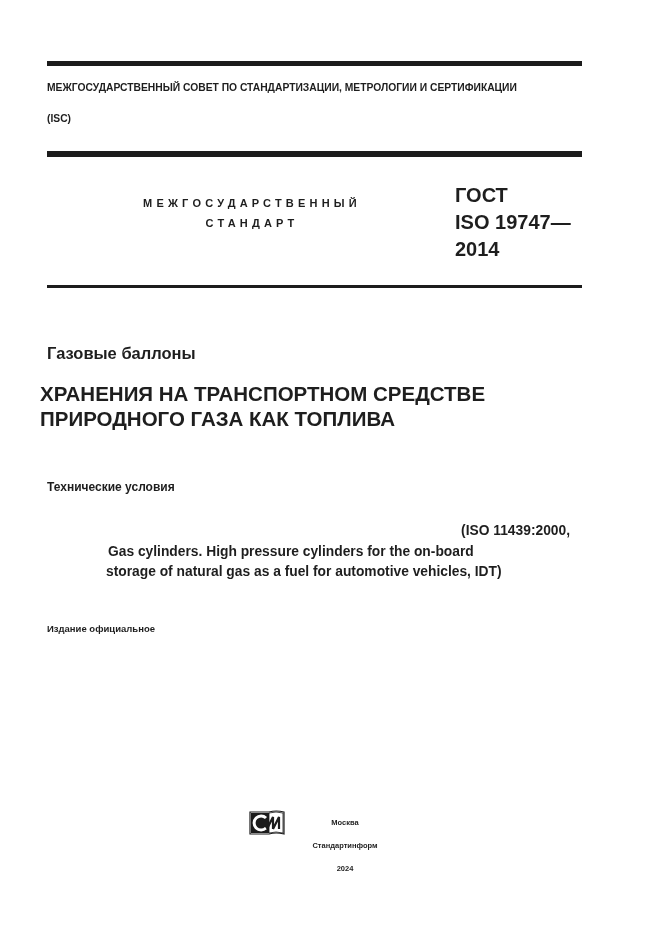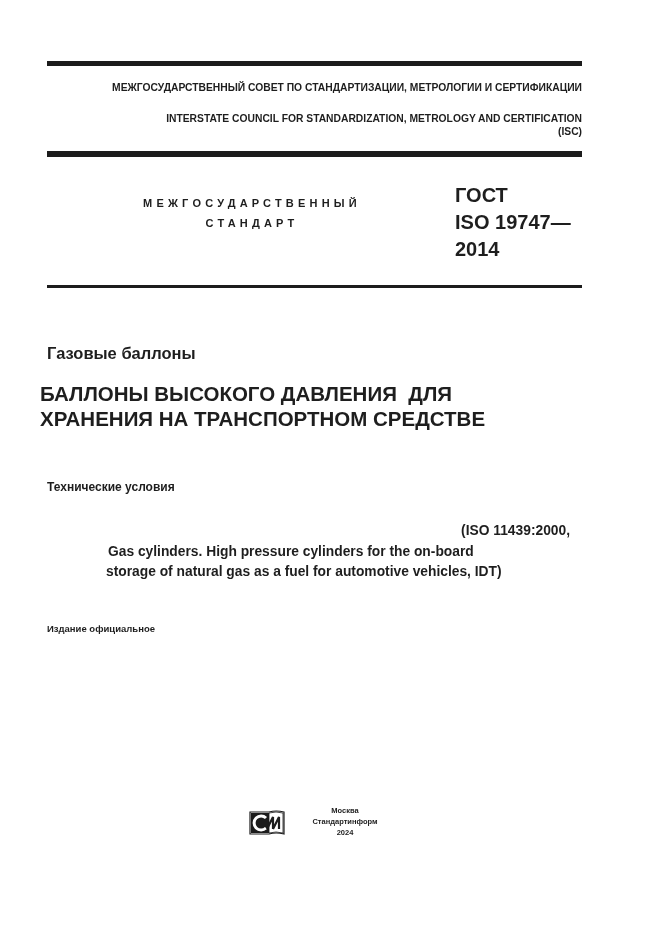--- a/index.html
+++ b/index.html
@@ -22,21 +22,21 @@
       background: #1c1c1c;
     }
     .rule-top { top: 61px; height: 5px; }
     .rule-mid { top: 151px; height: 6px; }
     .rule-bottom { top: 285px; height: 3px; }
 
     .council {
       position: absolute;
       left: 47px;
       width: 535px;
-      text-align: right;
+      text-align: left;
       font-weight: bold;
       font-size: 10.3px;
       line-height: 13px;
       color: #1e1e1e;
     }
     .council-ru { top: 81px; }
     .council-en { top: 112px; }
 
     .interstate {
       position: absolute;
@@ -119,33 +119,32 @@
       position: absolute;
       left: 305px;
       top: 805px;
       width: 80px;
       text-align: center;
       font-weight: bold;
       font-size: 7.5px;
       line-height: 11px;
       color: #1e1e1e;
     }
-    .publisher span { display: block; }
+    .publisher span { display: block; margin-top: 12px; }
   </style>
 </head>
 <body>
 
 <div class="rule rule-top"></div>
 
 <div class="council council-ru">
   <div>МЕЖГОСУДАРСТВЕННЫЙ СОВЕТ ПО СТАНДАРТИЗАЦИИ, МЕТРОЛОГИИ И СЕРТИФИКАЦИИ</div>
 </div>
 
 <div class="council council-en">
-  <div>INTERSTATE COUNCIL FOR STANDARDIZATION, METROLOGY AND CERTIFICATION</div>
   <div>(ISC)</div>
 </div>
 
 <div class="rule rule-mid"></div>
 
 <div class="interstate">
   <div>МЕЖГОСУДАРСТВЕННЫЙ</div>
   <div>СТАНДАРТ</div>
 </div>
 
@@ -153,22 +152,22 @@
   <div>ГОСТ</div>
   <div>ISO 19747—</div>
   <div>2014</div>
 </div>
 
 <div class="rule rule-bottom"></div>
 
 <div class="center-block subtitle">Газовые баллоны</div>
 
 <div class="center-block main-title">
-  <div style="white-space: pre;">БАЛЛОНЫ ВЫСОКОГО ДАВЛЕНИЯ  ДЛЯ</div>
   <div>ХРАНЕНИЯ НА ТРАНСПОРТНОМ СРЕДСТВЕ</div>
+  <div>ПРИРОДНОГО ГАЗА КАК ТОПЛИВА</div>
 </div>
 
 <div class="center-block tech">Технические условия</div>
 
 <div class="iso-ref">
   <span class="l1">(ISO 11439:2000,</span>
   <span class="l2">Gas cylinders. High pressure cylinders for the on-board</span>
   <span class="l3">storage of natural gas as a fuel for automotive vehicles, IDT)</span>
 </div>
 

